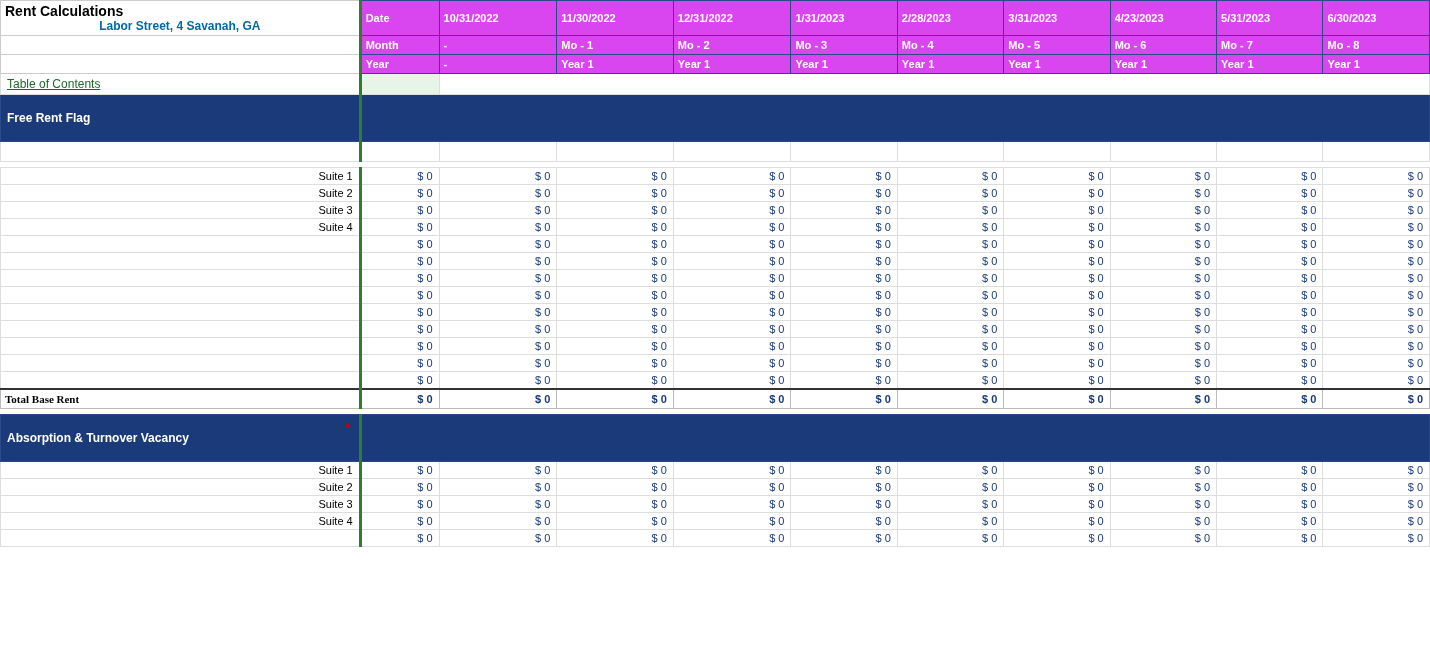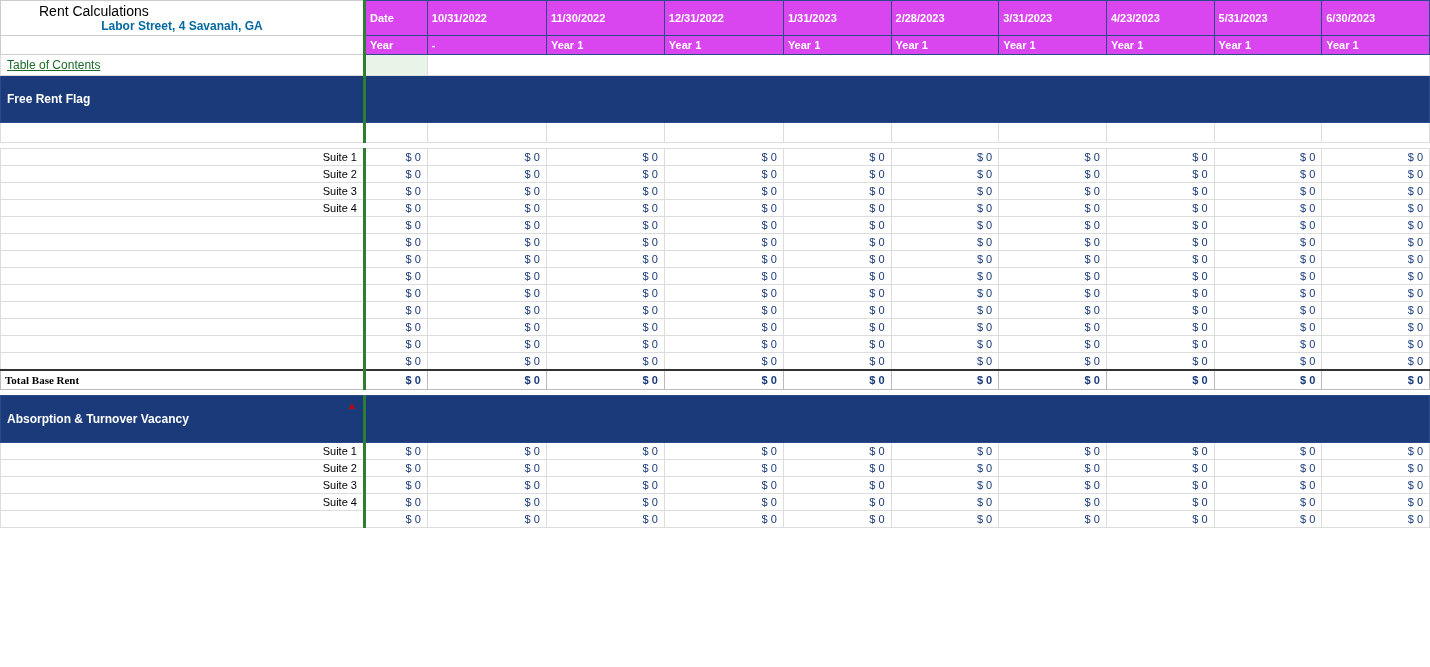--- a/index.html
+++ b/index.html
@@ -90,23 +90,22 @@
       color: #1a6a2a;
       text-decoration: underline;
       cursor: pointer;
       font-size: 12px;
       text-align: right;
     }
 
     
     .title-main {
       font-size: 14px;
-      font-weight: normal;
+      font-weight: bold;
       color: #000;
-      margin-left: 34px;
     }
     .title-sub {
       font-size: 12px;
       color: #0369a1;
       text-align: center;
     }
 
     
     .green-border {
       border-right: 3px solid #2e7d32 !important;
@@ -135,20 +134,33 @@
     <td>11/30/2022</td>
     <td>12/31/2022</td>
     <td>1/31/2023</td>
     <td>2/28/2023</td>
     <td>3/31/2023</td>
     <td>4/23/2023</td>
     <td>5/31/2023</td>
     <td>6/30/2023</td>
   </tr>
 
+  <tr class="main-header">
+    <td class="label-cell green-border" style="background:#fff; color:#000; border:1px solid #ccc;"></td>
+    <td>Month</td>
+    <td>-</td>
+    <td>Mo - 1</td>
+    <td>Mo - 2</td>
+    <td>Mo - 3</td>
+    <td>Mo - 4</td>
+    <td>Mo - 5</td>
+    <td>Mo - 6</td>
+    <td>Mo - 7</td>
+    <td>Mo - 8</td>
+  </tr>
 
   <tr class="main-header">
     <td class="label-cell green-border" style="background:#fff; color:#000; border:1px solid #ccc;"></td>
     <td>Year</td>
     <td>-</td>
     <td>Year 1</td>
     <td>Year 1</td>
     <td>Year 1</td>
     <td>Year 1</td>
     <td>Year 1</td>

